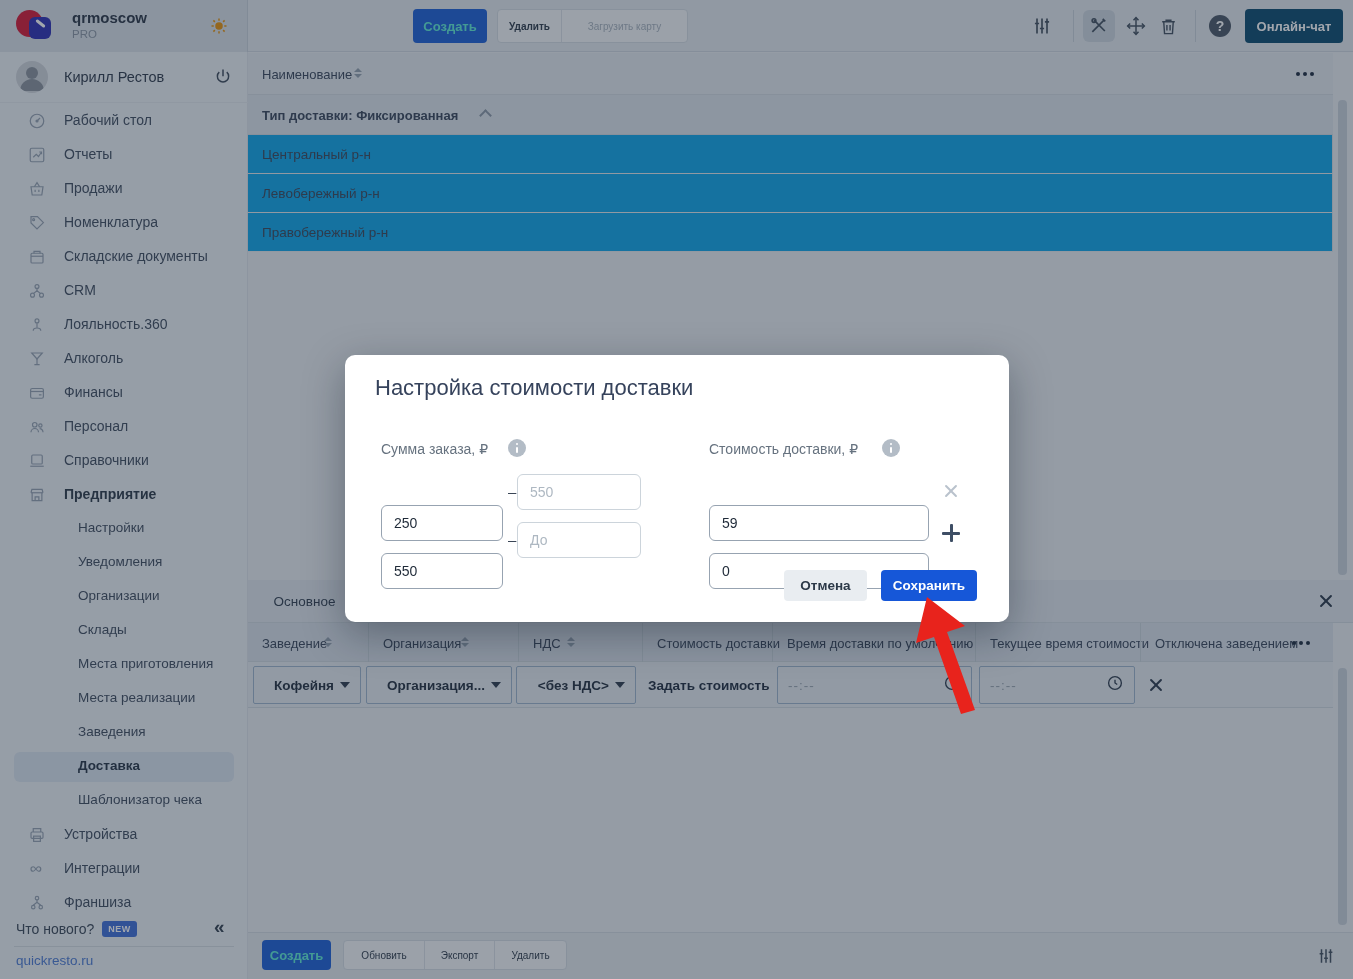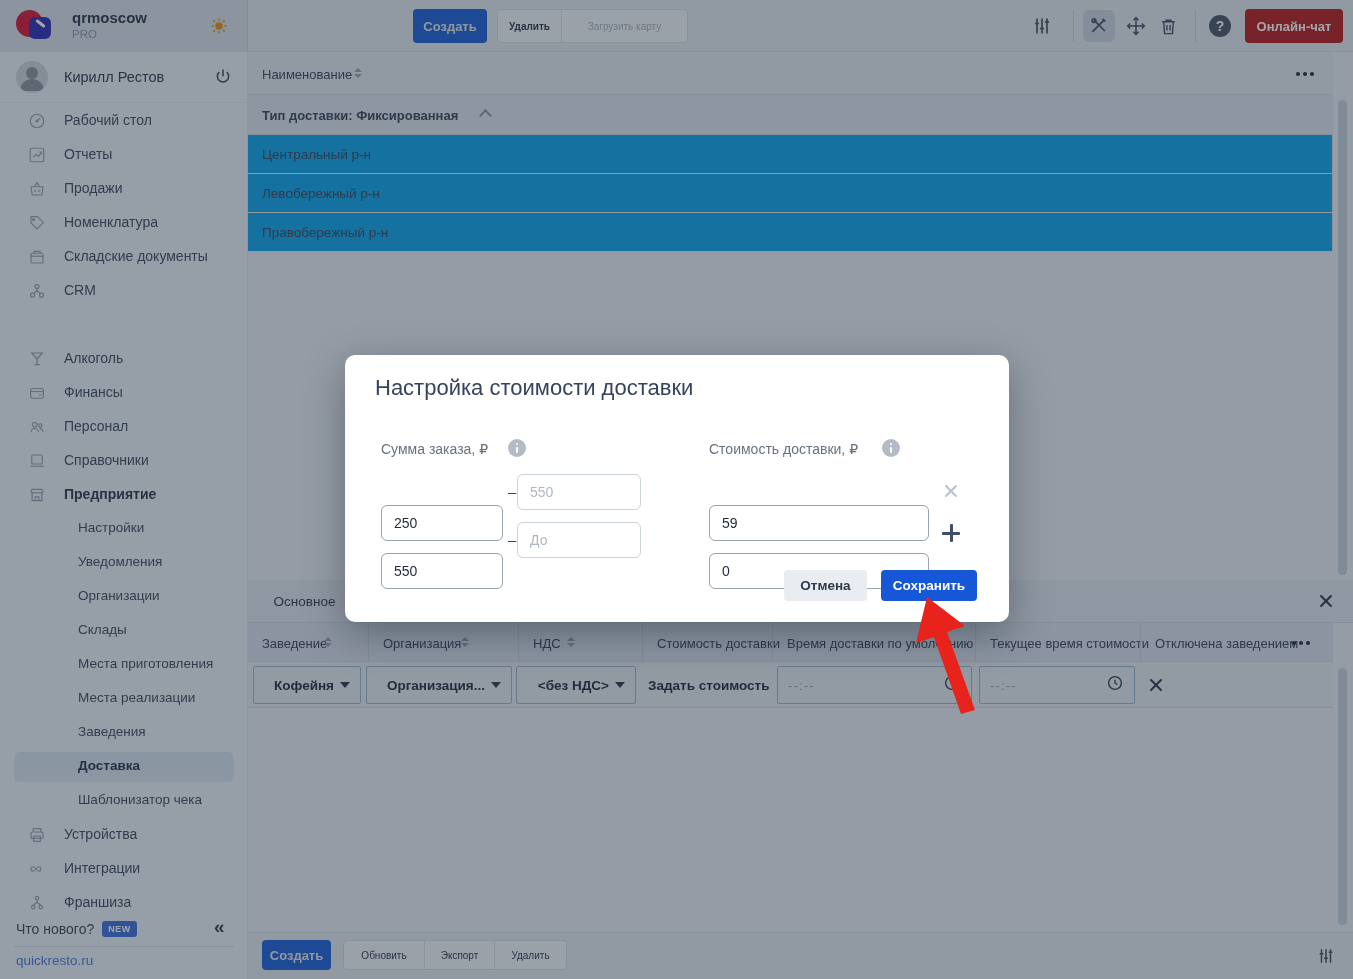--- a/index.html
+++ b/index.html
@@ -13,22 +13,22 @@
   .logo-mark{position:absolute;left:16px;top:8px;width:40px;height:36px;}
   .logo-red{position:absolute;left:0;top:2px;width:27px;height:27px;border-radius:50%;background:#d61935;}
   .logo-blue{position:absolute;left:13px;top:9px;width:22px;height:22px;border-radius:6px;background:#2d2fb4;}
   .logo-slash{position:absolute;left:19px;top:14px;width:11px;height:3px;background:#fff;border-radius:2px;transform:rotate(38deg);}
   .logo-title{position:absolute;left:72px;top:9px;font-size:15px;font-weight:700;color:#2b3646;}
   .logo-sub{position:absolute;left:72px;top:28px;font-size:11.5px;color:#8a95a3;}
   .sun{position:absolute;left:210px;top:17px;color:#e8930c;}
   .tb-ic{display:flex;align-items:center;justify-content:center;width:28px;height:28px;color:#43505f;}
   .tb-ic.dis{color:#b9c3cd;}
   .btn{display:flex;align-items:center;justify-content:center;border-radius:4px;font-size:13px;font-weight:700;cursor:default;}
-  .btn-blue{background:#1d5fd6;color:#e5e5e5;}
-  .btn-green{background:#b91c1c;color:#fff;}
+  .btn-blue{background:#1d5fd6;color:#5eead4;}
+  .btn-green{background:#0c4a6e;color:#fff;}
   .seg{display:flex;background:#f4f6f8;border:1px solid #d4dbe2;border-radius:4px;overflow:hidden;}
   .seg > div{display:flex;align-items:center;justify-content:center;font-size:10px;font-weight:700;color:#2e3a49;}
   .seg > div + div{border-left:1px solid #d9dfe6;}
   .seg .dis{color:#a7b1bc;font-weight:400;}
   .vsep{width:1px;background:#c9d1d9;}
   .tool-active{background:#cdd6de;border-radius:6px;}
   .help-circle{width:22px;height:22px;border-radius:50%;background:#4a5766;color:#fff;display:flex;align-items:center;justify-content:center;font-size:14px;font-weight:700;}
 
   
   .sidebar{left:0;top:52px;width:248px;height:927px;background:#edf1f5;border-right:1px solid #dce2e9;}
@@ -247,20 +247,28 @@
     </div>
     <div class="sb-item" style="top:222px;">
       <span class="sb-ic"><svg width="18" height="18" viewBox="0 0 24 24" fill="none" stroke="currentColor" stroke-width="1.6">
             <circle cx="12" cy="6" r="2.6"></circle>
             <circle cx="6" cy="17.5" r="2.6"></circle>
             <circle cx="18" cy="17.5" r="2.6"></circle>
             <path d="M12 8.6v3M12 11.6l-4.5 3.6M12 11.6l4.5 3.6"></path>
           </svg></span>
       <span class="sb-label">CRM</span>
     </div>
+    <div class="sb-item" style="top:256px;">
+      <span class="sb-ic"><svg width="18" height="18" viewBox="0 0 24 24" fill="none" stroke="currentColor" stroke-width="1.6">
+            <circle cx="12" cy="6.5" r="2.6"></circle>
+            <path d="M12 9.5v6"></path>
+            <path d="M7 19.5c0-2 2.2-3.5 5-3.5s5 1.5 5 3.5"></path>
+          </svg></span>
+      <span class="sb-label">Лояльность.360</span>
+    </div>
     <div class="sb-item" style="top:290px;">
       <span class="sb-ic"><svg width="18" height="18" viewBox="0 0 24 24" fill="none" stroke="currentColor" stroke-width="1.6">
             <path d="M5 4h14l-7 8z"></path>
             <path d="M12 12v7M8.5 19.5h7"></path>
           </svg></span>
       <span class="sb-label">Алкоголь</span>
     </div>
     <div class="sb-item" style="top:324px;">
       <span class="sb-ic"><svg width="18" height="18" viewBox="0 0 24 24" fill="none" stroke="currentColor" stroke-width="1.6">
             <rect x="3.5" y="6" width="17" height="13" rx="2"></rect>

